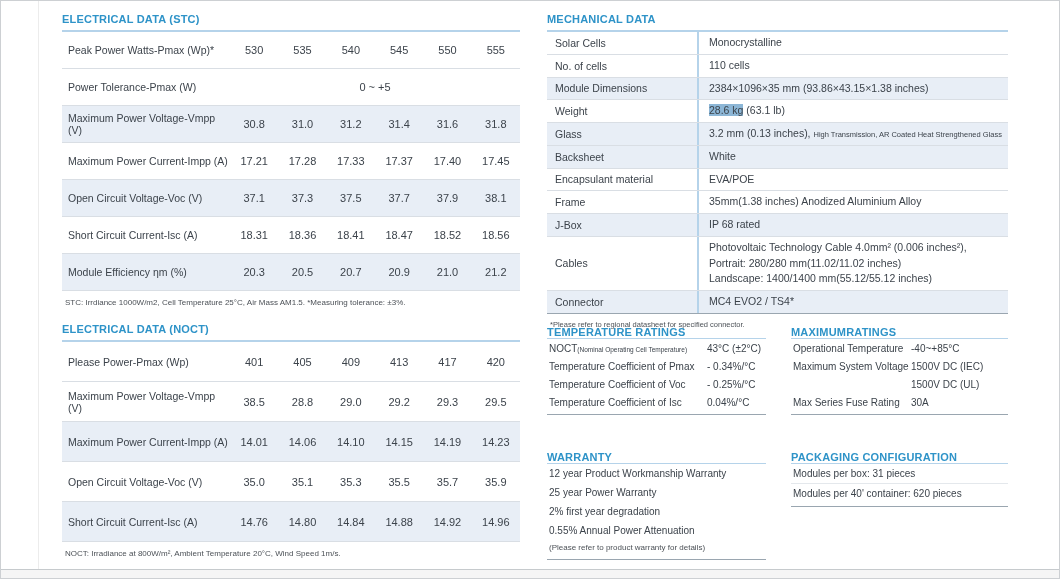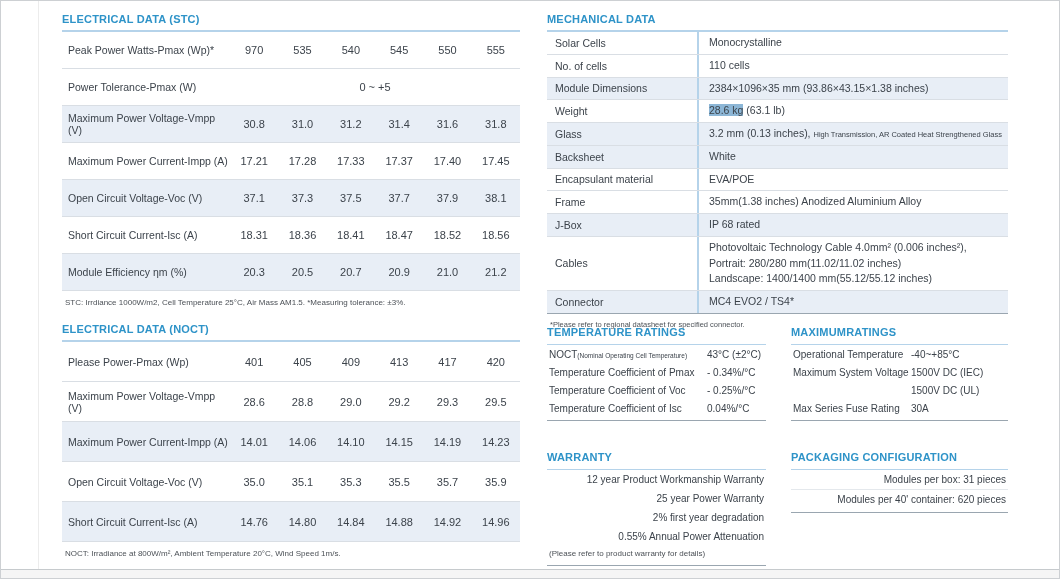--- a/index.html
+++ b/index.html
@@ -46,45 +46,45 @@
   .hl { background: var(--hl); }
   .sm { font-size: 7.5px; }
   .xs { font-size: 6.5px; }
 
   
   .ssec { position: absolute; }
   .sec-temp     { top: 313px; left: 0;     width: 219px; }
   .sec-max      { top: 313px; left: 244px; width: 217px; }
   .sec-warranty { top: 438px; left: 0;     width: 219px; }
   .sec-pack     { top: 438px; left: 244px; width: 217px; }
-  .ssec .section-title { border-bottom-width: 1.5px; padding-bottom: 6px; }
+  .ssec .section-title { border-bottom-width: 1.5px; padding-bottom: 0; }
   .srow { display: flex; align-items: baseline; font-size: 10px; padding: 4px 2px 3px 2px; }
   .srow .sl { flex: none; width: 158px; }
   .sec-max .srow .sl { width: 118px; }
   .srow .sv { flex: 1; }
   .s-end { border-bottom: 1px solid var(--endline); padding-bottom: 3px; }
-  .sitem { font-size: 10px; padding: 4px 2px; text-align: right; }
+  .sitem { font-size: 10px; padding: 4px 2px; }
   .sec-pack .sitem { border-bottom: 1px solid #e4e8ec; }
   .sec-pack .s-end .sitem:last-child { border-bottom: none; }
   .sfoot { font-size: 8px; color: #4c5157; padding: 3px 2px 4px 2px; }
 </style>
 </head>
 <body style="--accent: #2e93c8; --rule: #b5d3ea; --zebra: #e8eef6; --hl: #8cb6d6;">
 
 <div class="page-frame"></div>
 <div class="margin-left"></div>
 <div class="bottom-line"></div>
 <div class="bottom-band"></div>
 
 <div class="col-left">
   <div class="section-title">ELECTRICAL DATA (STC)</div>
   <div id="stc-table" class="etable">
       <div class="row">
         <div class="lbl">Peak Power Watts-Pmax (Wp)*</div>
-        <div class="val">970</div>
+        <div class="val">530</div>
         <div class="val">535</div>
         <div class="val">540</div>
         <div class="val">545</div>
         <div class="val">550</div>
         <div class="val">555</div>
       </div>
       <div class="row">
         <div class="lbl">Power Tolerance-Pmax (W)</div>
         <div class="span-val">0 ~ +5</div>
       </div>
@@ -142,21 +142,21 @@
         <div class="lbl">Please Power-Pmax (Wp)</div>
         <div class="val">401</div>
         <div class="val">405</div>
         <div class="val">409</div>
         <div class="val">413</div>
         <div class="val">417</div>
         <div class="val">420</div>
       </div>
       <div class="row">
         <div class="lbl">Maximum Power Voltage-Vmpp (V)</div>
-        <div class="val">28.6</div>
+        <div class="val">38.5</div>
         <div class="val">28.8</div>
         <div class="val">29.0</div>
         <div class="val">29.2</div>
         <div class="val">29.3</div>
         <div class="val">29.5</div>
       </div>
       <div class="row alt">
         <div class="lbl">Maximum Power Current-Impp (A)</div>
         <div class="val">14.01</div>
         <div class="val">14.06</div>

